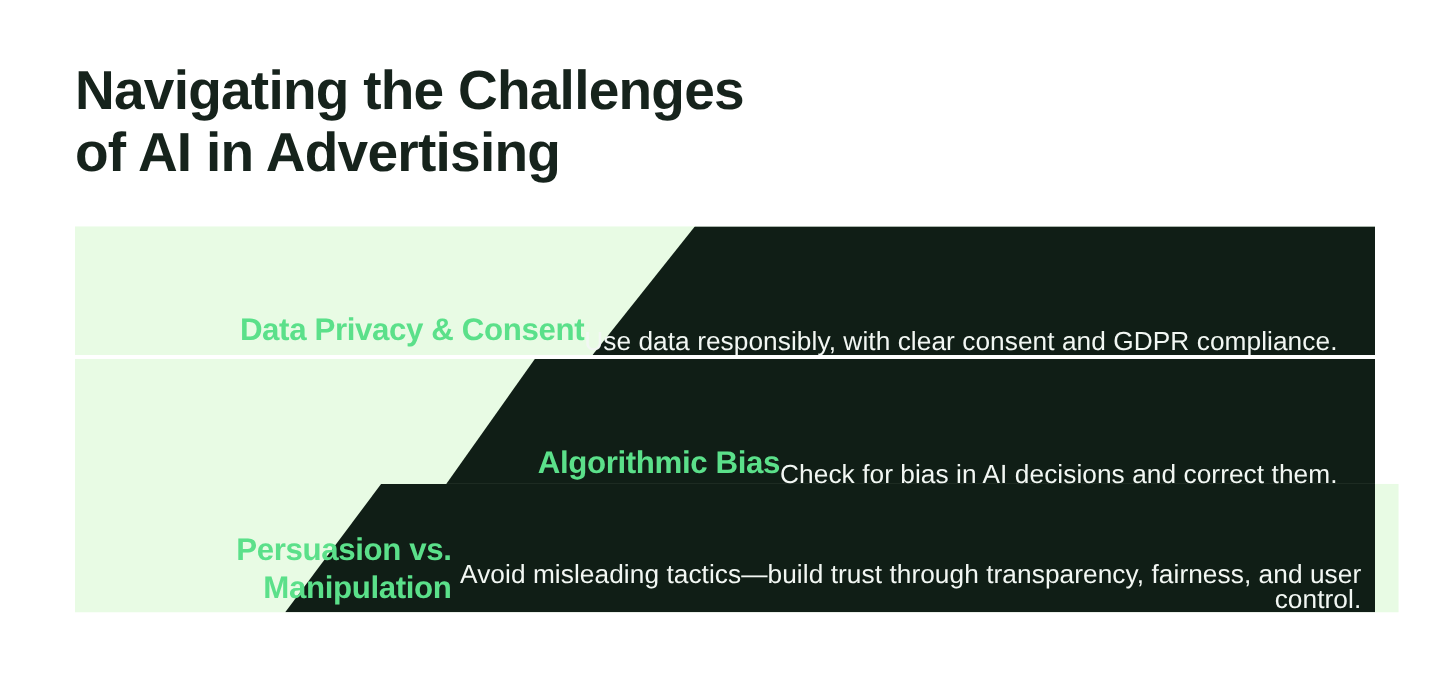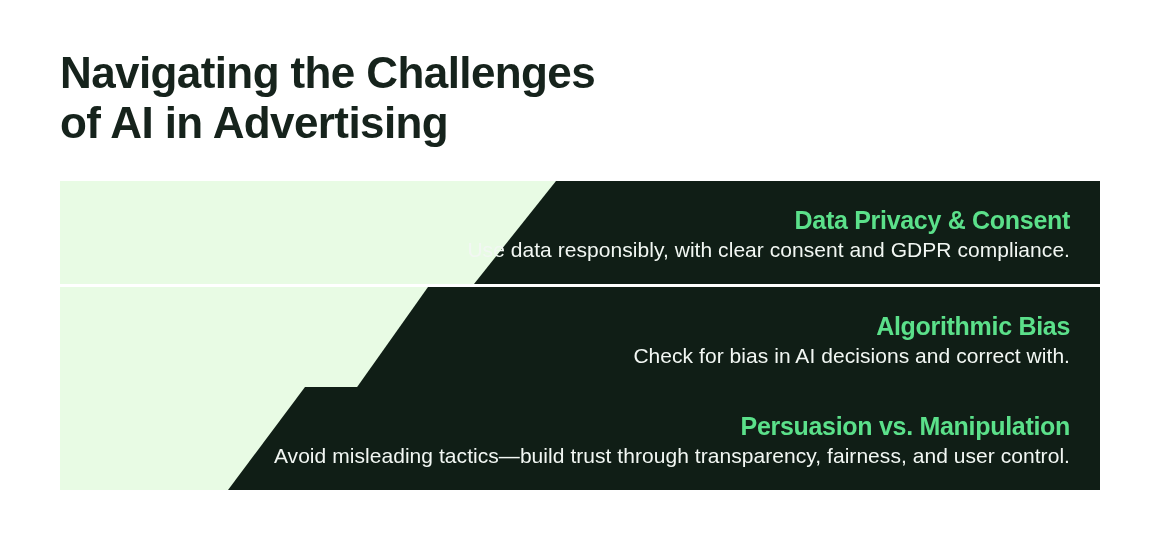--- a/index.html
+++ b/index.html
@@ -49,21 +49,21 @@
 
   .band {
     position: absolute;
     left: 0;
     width: 1040px;
     height: 103px;
     overflow: hidden;
   }
   .band-1 { top: 0px; }
   .band-2 { top: 106px; }
-  .band-3 { top: 206px; }
+  .band-3 { top: 206px; padding-left: 19px; }
 
   
   .band-light {
     position: absolute;
     inset: 0;
     background: #E8FBE4;
   }
 
   
   .band-dark {
@@ -80,21 +80,21 @@
   .band-3 .band-dark {
     clip-path: polygon(245px 0, 1040px 0, 1040px 103px, 168px 103px);
   }
 
   .band-text {
     position: absolute;
     right: 30px;
     top: 0;
     height: 103px;
     display: flex;
-    flex-direction: column;
+    flex-direction: row;
     align-items: flex-end;
     justify-content: center;
     text-align: right;
   }
 
   .band-heading {
     font-size: 25px;
     font-weight: bold;
     letter-spacing: -0.3px;
     color: #5BE08A;
@@ -127,21 +127,21 @@
         <div class="band-heading">Data Privacy &amp; Consent</div>
         <div class="band-desc">Use data responsibly, with clear consent and GDPR compliance.</div>
       </div>
     </div>
 
     <div class="band band-2">
       <div class="band-light"></div>
       <div class="band-dark"></div>
       <div class="band-text">
         <div class="band-heading">Algorithmic Bias</div>
-        <div class="band-desc">Check for bias in AI decisions and correct with.</div>
+        <div class="band-desc">Check for bias in AI decisions and correct them.</div>
       </div>
     </div>
 
     <div class="band band-3">
       <div class="band-light"></div>
       <div class="band-dark"></div>
       <div class="band-text">
         <div class="band-heading">Persuasion vs. Manipulation</div>
         <div class="band-desc">Avoid misleading tactics—build trust through transparency, fairness, and user control.</div>
       </div>

